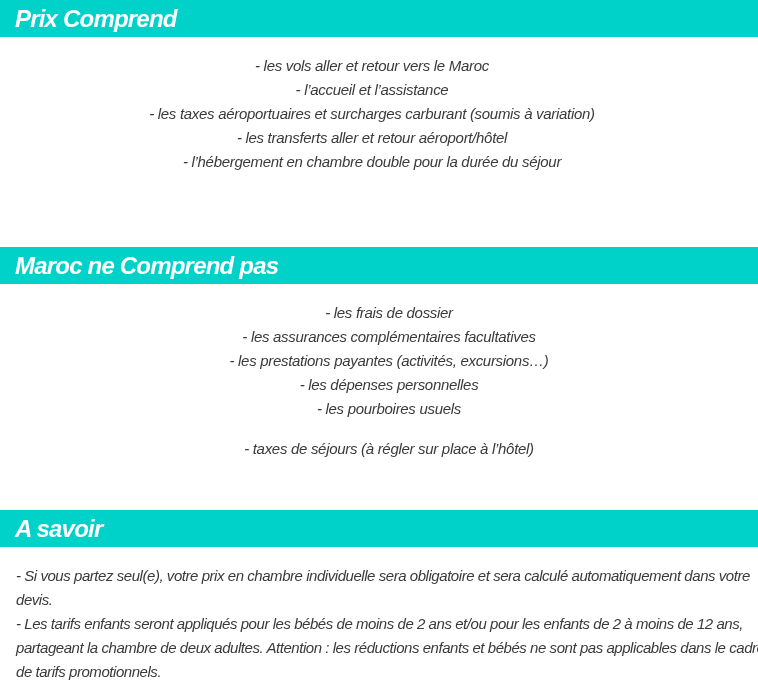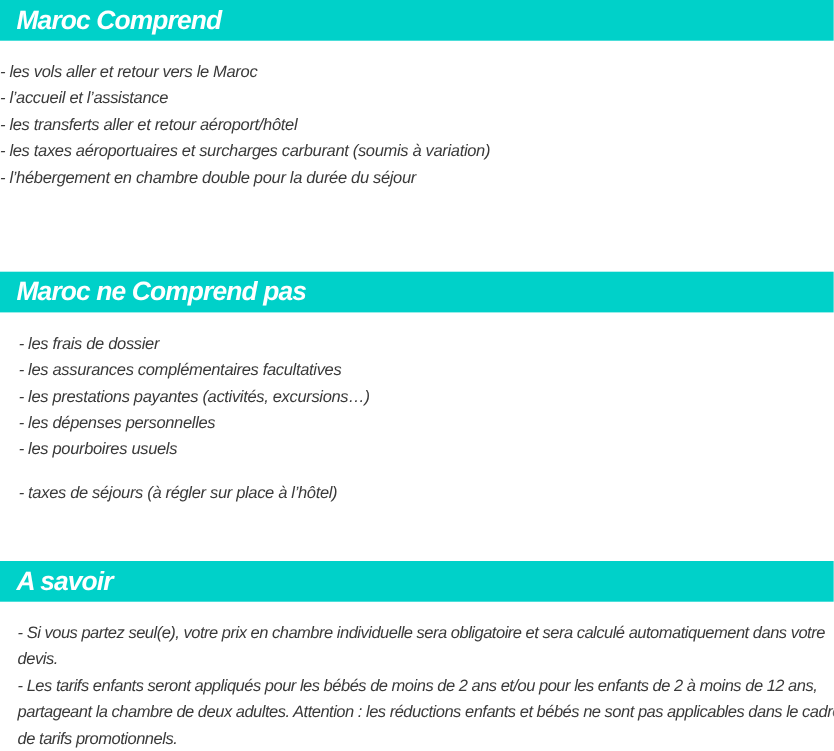--- a/index.html
+++ b/index.html
@@ -33,20 +33,21 @@
       letter-spacing: -0.8px;
       font-family: "Liberation Sans", sans-serif;
     }
     .list {
       position: absolute;
       left: 0;
       width: 744px;
       margin: 0;
       padding: 0;
       list-style: none;
+      text-align: center;
     }
     .list li {
       font-family: "Liberation Sans", sans-serif;
       font-style: italic;
       font-size: 15px;
       line-height: 24px;
       height: 24px;
       color: #3a3a3a;
       white-space: nowrap;
       letter-spacing: -0.3px;
@@ -65,27 +66,27 @@
       line-height: 24px;
       color: #3a3a3a;
       letter-spacing: -0.45px;
       padding-left: 16px;
     }
   </style>
 </head>
 <body>
 
 <div class="section-header" style="top:0;">
-  <h2>Maroc Comprend</h2>
+  <h2>Prix Comprend</h2>
 </div>
 <ul class="list" style="top:54px;">
   <li>- les vols aller et retour vers le Maroc</li>
   <li>- l’accueil et l’assistance</li>
+  <li>- les taxes aéroportuaires et surcharges carburant (soumis à variation)</li>
   <li>- les transferts aller et retour aéroport/hôtel</li>
-  <li>- les taxes aéroportuaires et surcharges carburant (soumis à variation)</li>
   <li>- l’hébergement en chambre double pour la durée du séjour</li>
 </ul>
 
 <div class="section-header" style="top:247px;">
   <h2>Maroc ne Comprend pas</h2>
 </div>
 <ul class="list" style="top:301px;padding-left:17px;">
   <li>- les frais de dossier</li>
   <li>- les assurances complémentaires facultatives</li>
   <li>- les prestations payantes (activités, excursions…)</li>

